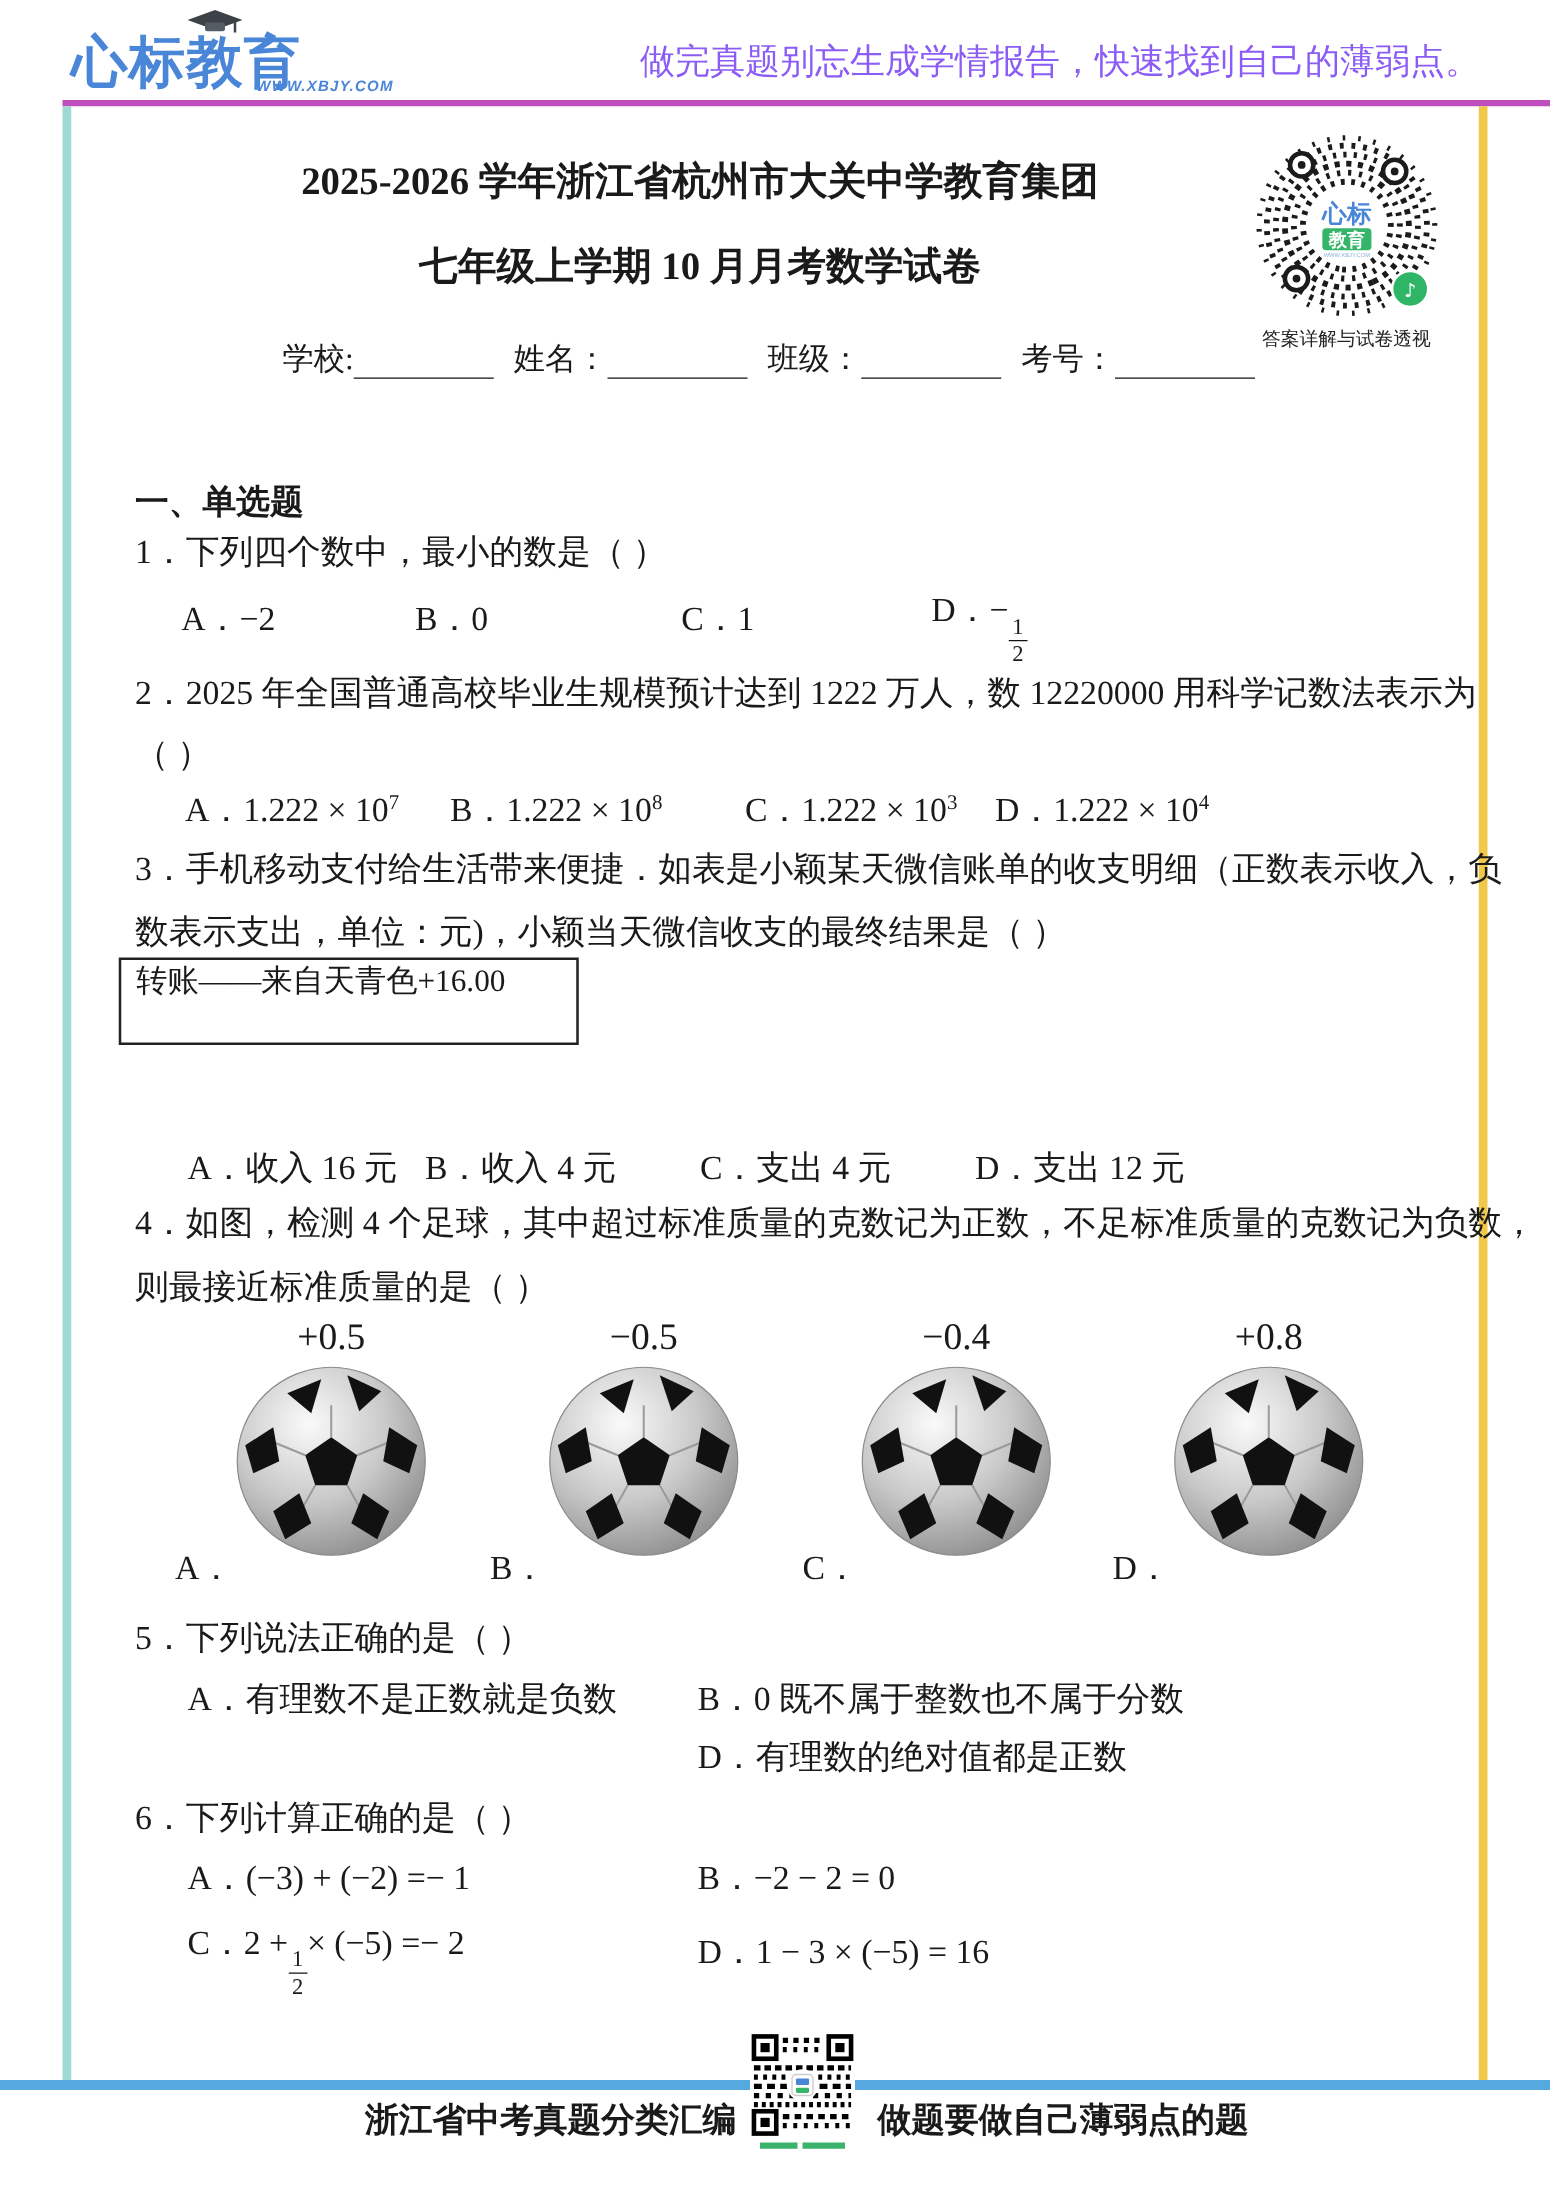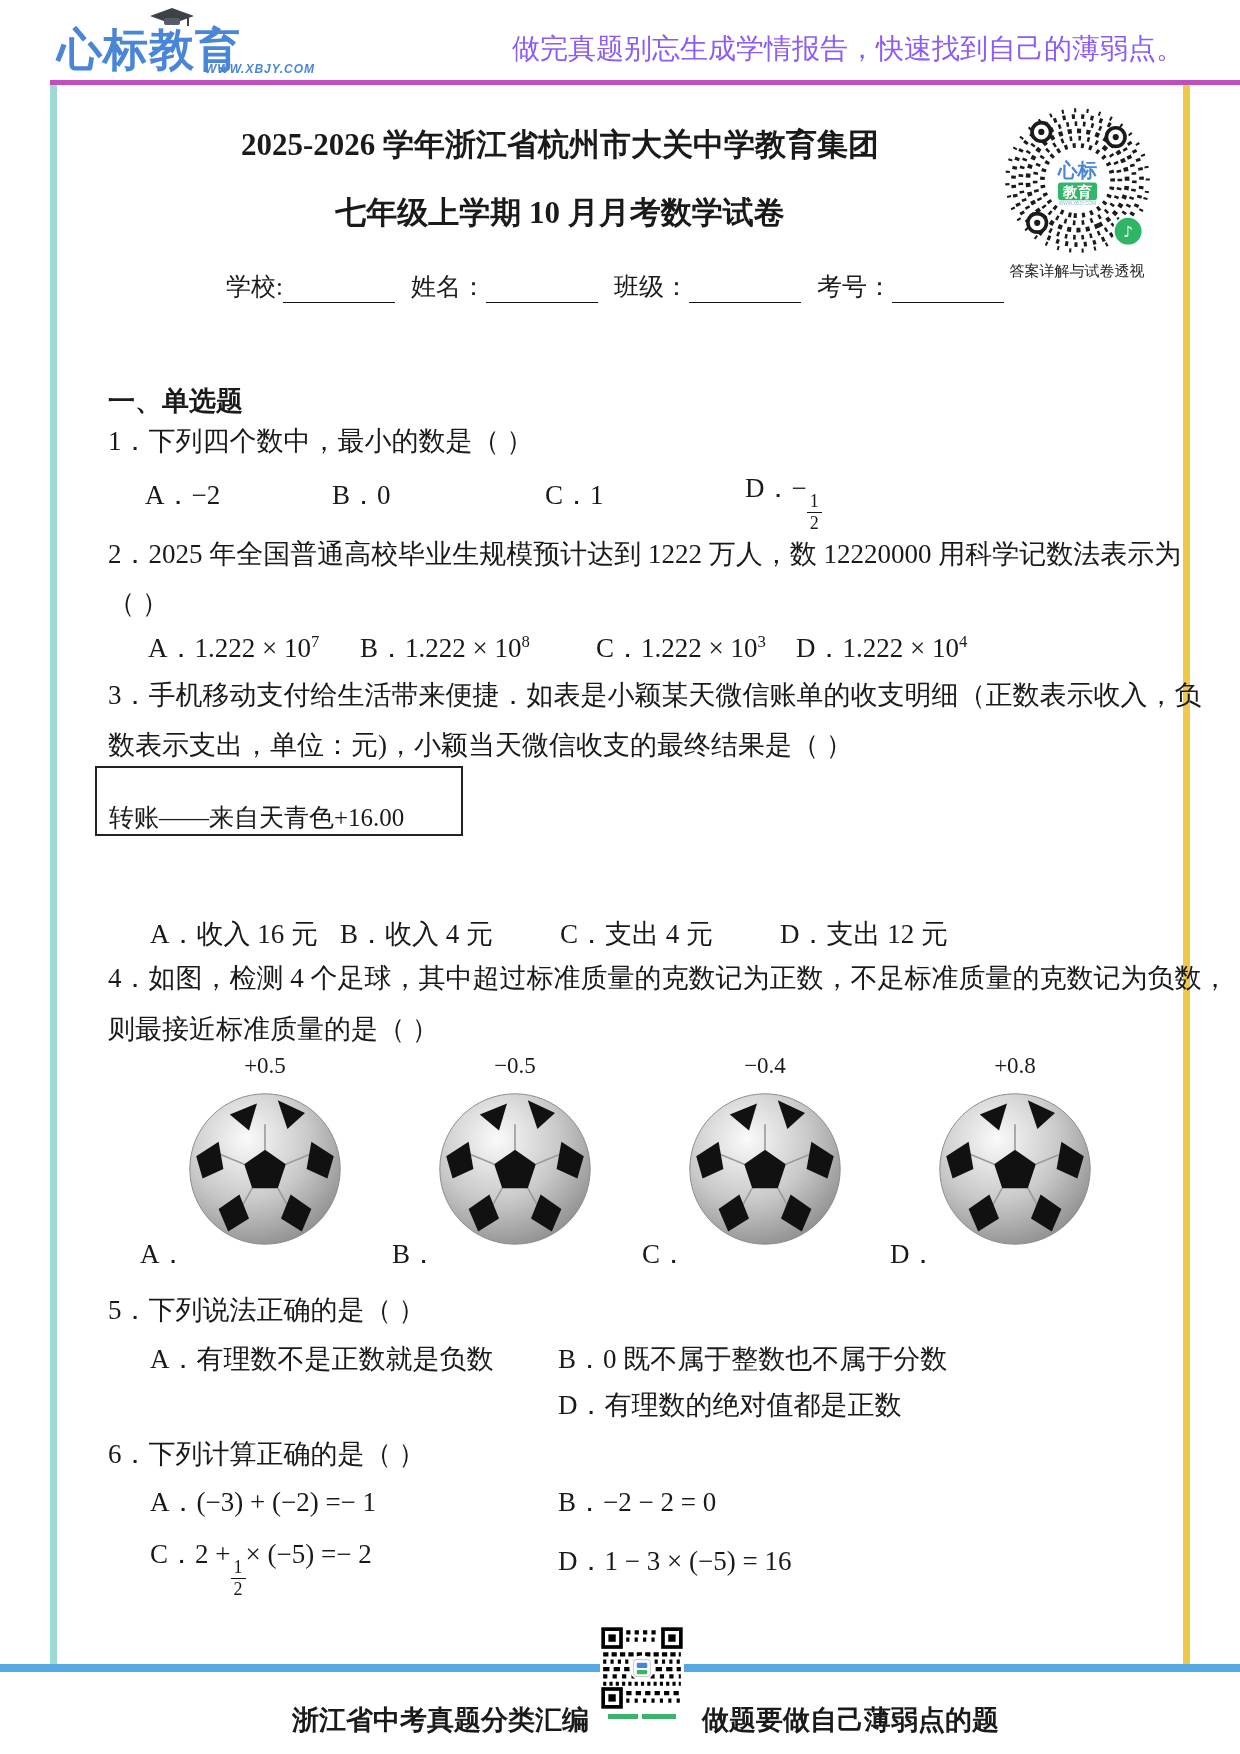--- a/index.html
+++ b/index.html
@@ -31,30 +31,30 @@
   .sec { position:absolute; left:108px; font-family:"Liberation Sans","DejaVu Sans",sans-serif; font-weight:bold; font-size:27px; }
   .qtext { position:absolute; left:108px; font-size:27px; white-space:nowrap; }
   .opt { position:absolute; font-size:27px; white-space:nowrap; }
   sup { font-size:0.62em; }
   .frac { display:inline-flex; flex-direction:column; align-items:center; vertical-align:-0.55em; font-size:18px; line-height:1.15; }
   .frac .fn { border-bottom:1.6px solid #111; padding:0 3px; }
   .it { font-style:italic; font-family:"Liberation Serif",serif; }
 
   
   .btable { position:absolute; left:95px; top:766px; width:368px; border:2px solid #222; }
-  .btable .trow { height:66px; display:flex; align-items:flex-end; padding-left:12px; font-size:25px; }
+  .btable .trow { height:66px; display:flex; align-items:flex-start; padding-left:12px; font-size:25px; }
   .btable .trow + .trow { border-top:2px solid #222; }
 
   
   .ball-wrap { position:absolute; width:160px; height:168px; }
-  .ball-value { position:absolute; font-size:23px; }
+  .ball-value { position:absolute; font-size:30px; }
   .ball-letter { position:absolute; font-size:27px; }
 
   
-  .footer-text { position:absolute; top:1678px; font-family:"Liberation Sans","DejaVu Sans",sans-serif; font-weight:bold; font-size:27px;margin-top:24px; }
+  .footer-text { position:absolute; top:1678px; font-family:"Liberation Sans","DejaVu Sans",sans-serif; font-weight:bold; font-size:27px; }
   .qr-footer { position:absolute; left:600px; top:1626px; width:84px; height:84px; background:#fff; }
   .qr-note { position:absolute; left:602px; top:1714px; width:80px; display:flex; gap:4px; align-items:center; justify-content:center; }
   .qr-note i { display:block; height:5px; background:#3cb36a; }
 </style>
 </head>
 <body>
 
 <div class="page">
 
   <svg width="0" height="0" style="position:absolute">

